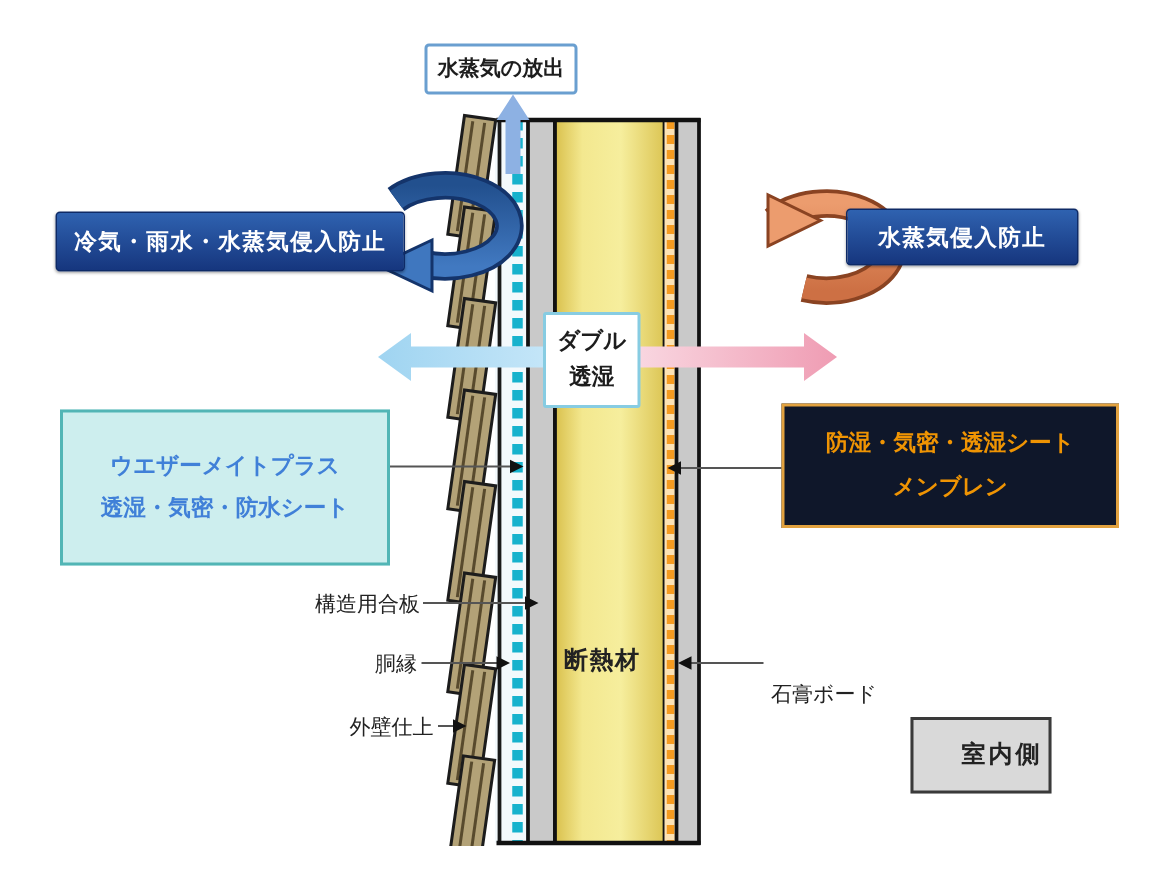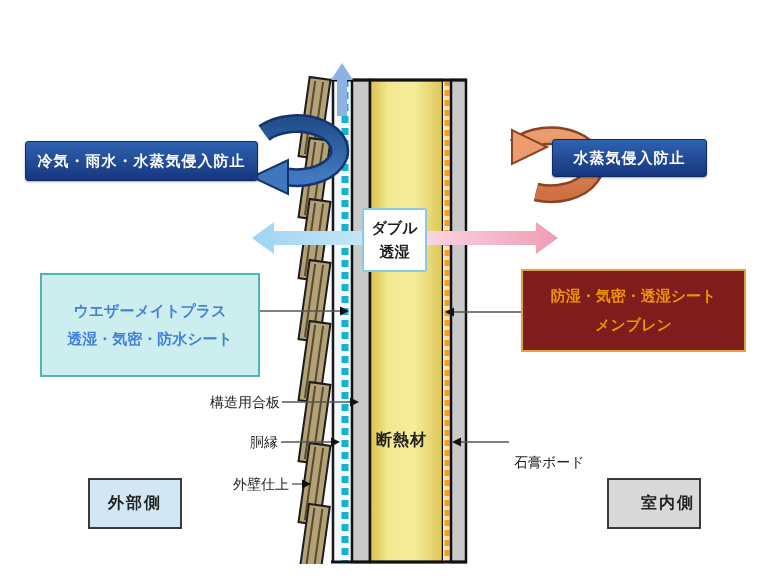--- a/index.html
+++ b/index.html
@@ -7,25 +7,26 @@
     position:relative;width:780px;height:585px;background:#ffffff;overflow:hidden;
     font-family:"Liberation Sans","DejaVu Sans",sans-serif;color:#222;
   }
   .abs{position:absolute;}
   svg{position:absolute;left:0;top:0;}
   .box{display:flex;align-items:center;justify-content:center;text-align:center;box-sizing:border-box;}
   .banner{
     background:linear-gradient(#2f62b0,#16367e);color:#fff;font-weight:bold;
     font-size:15px;border-radius:3px;border:1px solid #0e2a66;letter-spacing:1px;
     box-shadow:0 1px 2px rgba(0,0,0,.35);
+    margin-left:12px;
   }
   .whitebox{background:#fff;border:2px solid #6a9fd0;border-radius:3px;font-weight:bold;font-size:14px;color:#1d1d1d;}
   .centerbox{background:#fff;border:2px solid #87cce2;border-radius:2px;font-weight:bold;font-size:15px;color:#1d1d1d;line-height:1.6;}
   .cyanbox{background:#cdeeee;border:2px solid #52b5b5;color:#4080d8;font-weight:bold;font-size:15px;line-height:1.9;}
-  .orangebox{background:#7f1d1d;border:2px solid #e2a23f;color:#ef9403;font-weight:bold;font-size:15px;line-height:1.9;}
+  .orangebox{background:#0f172a;border:2px solid #e2a23f;color:#ef9403;font-weight:bold;font-size:15px;line-height:1.9;}
   .plabel{font-size:14px;color:#222;white-space:nowrap;}
   .plabel.r{text-align:right;}
   .ins-label{font-size:16px;font-weight:bold;color:#222;letter-spacing:1px;}
   .sidebox{border:2px solid #3a3a3a;font-weight:bold;font-size:16px;color:#222;letter-spacing:2px;}
   .sidebox.out{background:#d3e6f3;}
   .sidebox.in{background:#d9d9d9;}
 </style>
 </head>
 <body>
 
@@ -156,20 +157,23 @@
     <g fill="#111">
       <polygon points="349,311 340,306.5 340,315.5"></polygon>
       <polygon points="445,312 454,307.5 454,316.5"></polygon>
       <polygon points="359,402 350,397.5 350,406.5"></polygon>
       <polygon points="340,442 331,437.5 331,446.5"></polygon>
       <polygon points="311,484 302,479.5 302,488.5"></polygon>
       <polygon points="452,442 461,437.5 461,446.5"></polygon>
     </g>
   </svg>
 
+  <div class="abs box whitebox" style="left:283px;top:29px;width:102px;height:34px;">
+    <span>水蒸気の放出</span>
+  </div>
 
   <div class="abs box banner" style="left:25px;top:141px;width:233px;height:40px;">
     <span>冷気・雨水・水蒸気侵入防止</span>
   </div>
 
   <div class="abs box banner" style="left:552px;top:139px;width:155px;height:38px;">
     <span>水蒸気侵入防止</span>
   </div>
 
   <div class="abs box centerbox" style="left:362px;top:208px;width:65px;height:64px;flex-direction:column;">
@@ -190,21 +194,18 @@
   <div class="abs plabel r" style="left:180px;top:394px;width:100px;">構造用合板</div>
 
   <div class="abs plabel r" style="left:200px;top:434px;width:78px;">胴縁</div>
 
   <div class="abs plabel r" style="left:213px;top:476px;width:76px;">外壁仕上</div>
 
   <div class="abs ins-label" style="left:376px;top:430px;">断熱材</div>
 
   <div class="abs plabel" style="left:514px;top:454px;">石膏ボード</div>
 
-  <div class="abs box sidebox out" style="left:88px;top:478px;width:94px;height:51px;">
-    <span>外部側</span>
-  </div>
 
   <div class="abs box sidebox in" style="left:607px;top:478px;width:94px;height:51px;padding-left:28px;">
     <span>室内側</span>
   </div>
 
 </div>
 
 </body></html>

